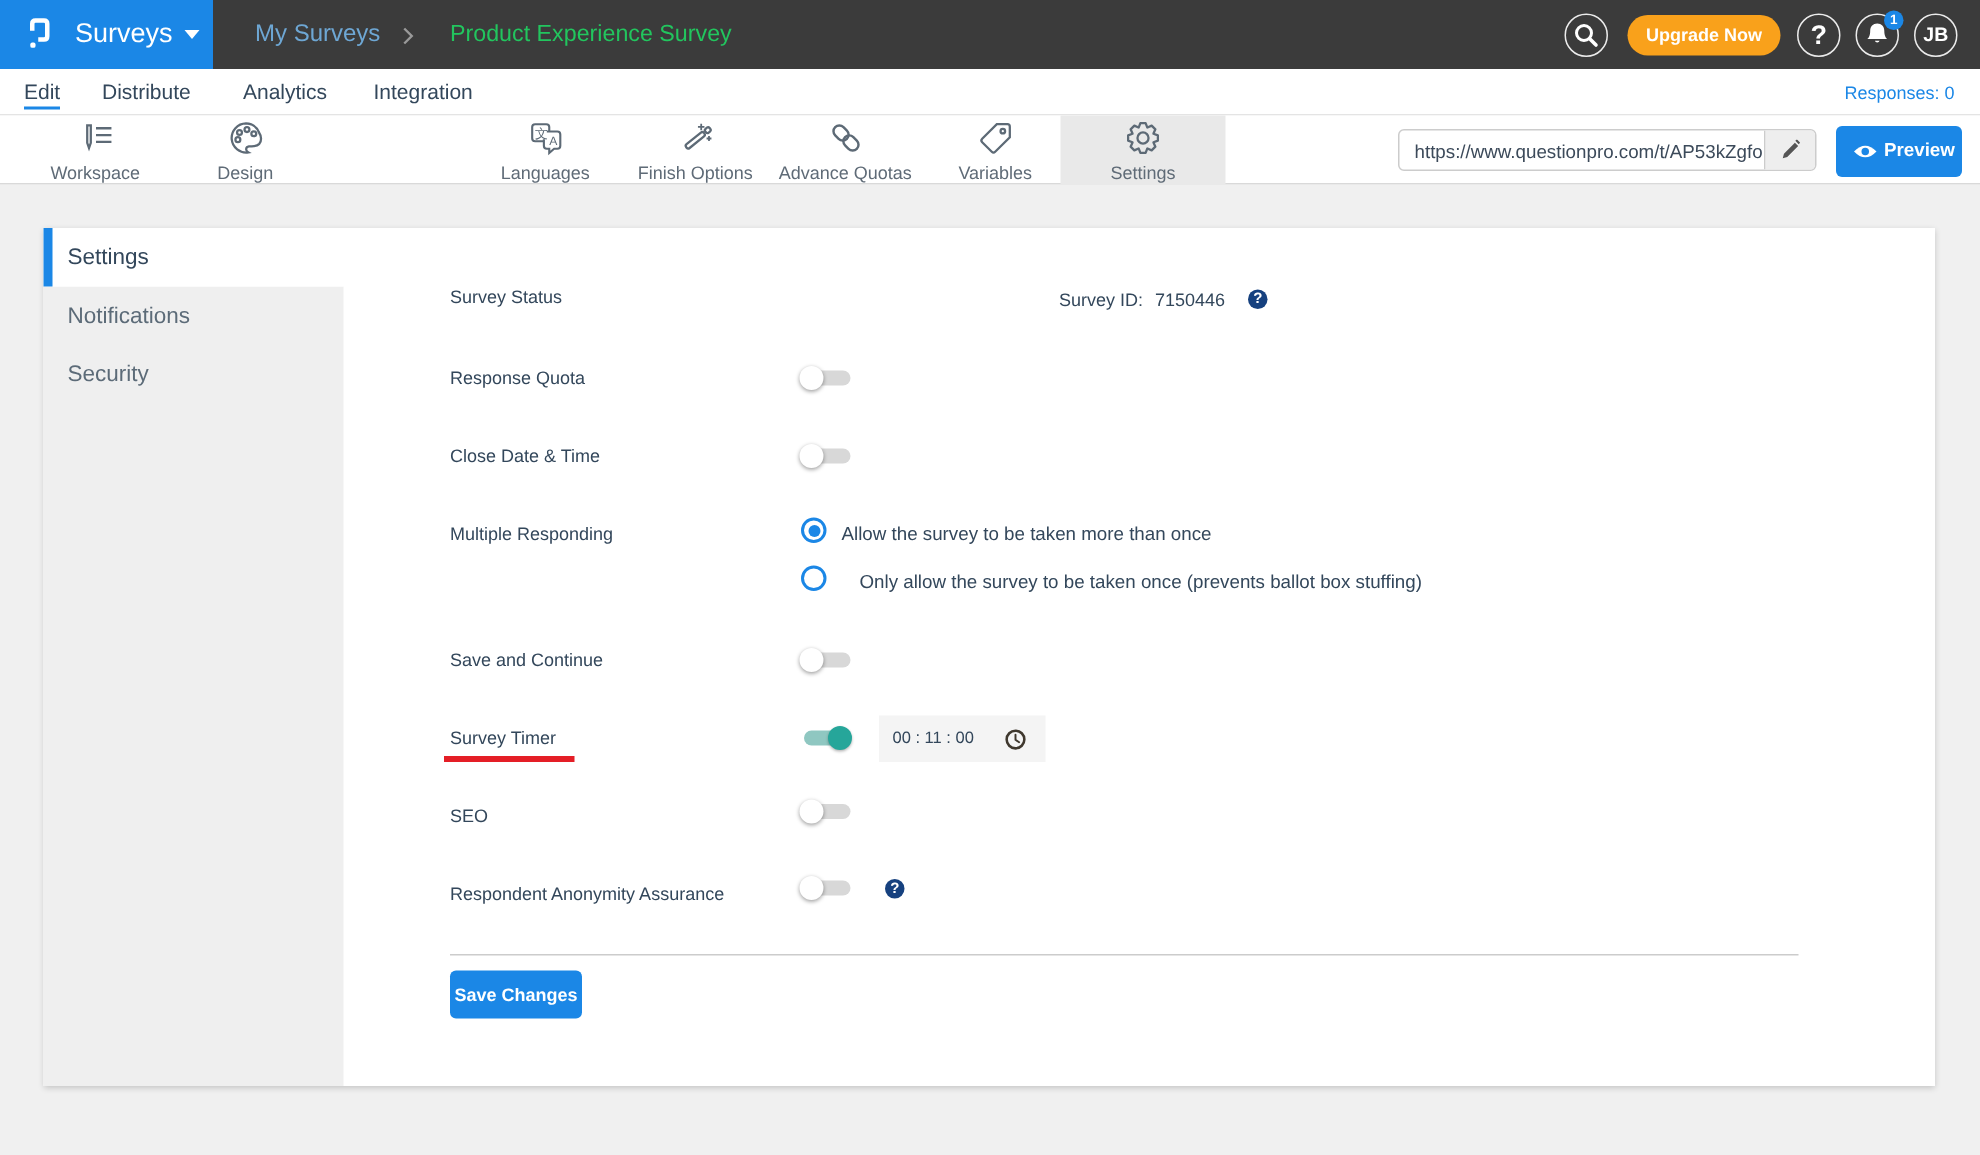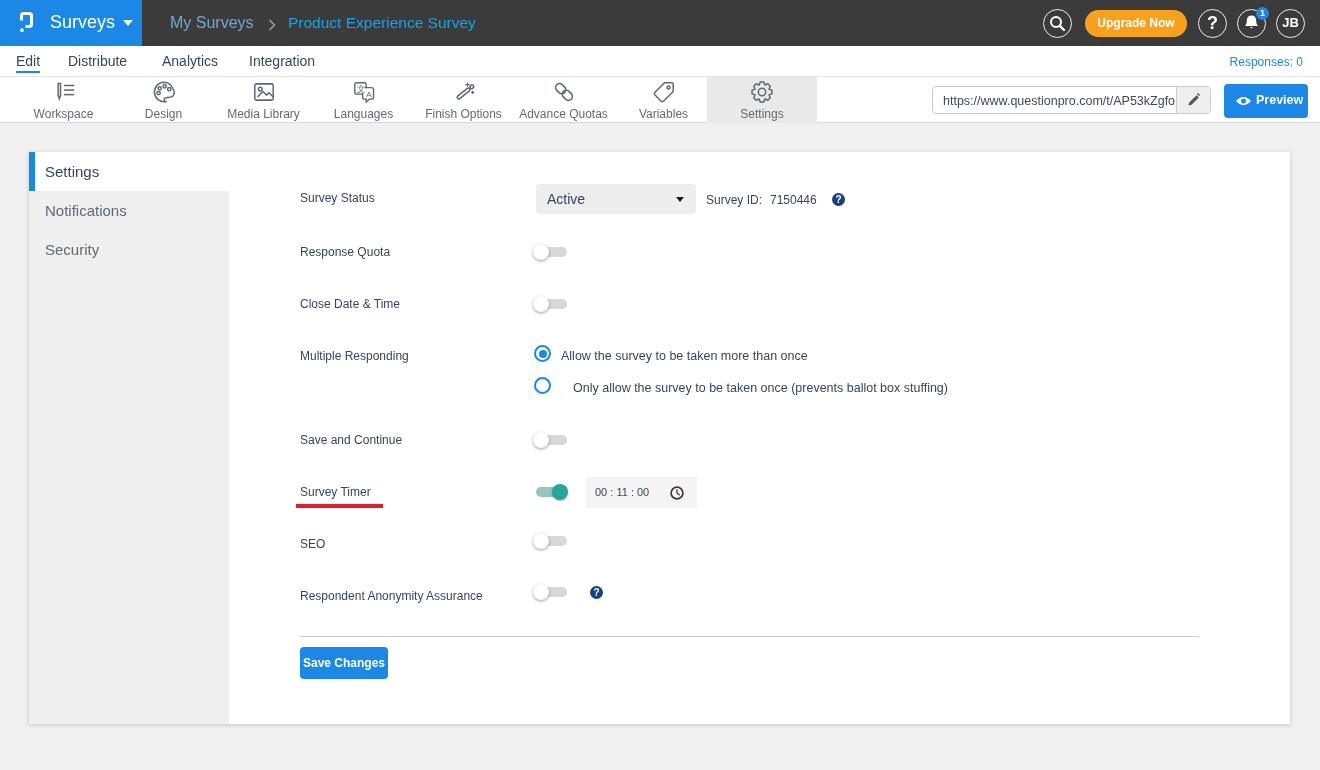--- a/index.html
+++ b/index.html
@@ -6,21 +6,21 @@
 html,body { width:1320px; height:770px; font-family:"Liberation Sans", sans-serif; background:#f0f0f0; overflow:hidden; }
 #page { position:relative; width:1320px; height:770px; }
 
 
 #hdr { position:absolute; left:0; top:0; width:1320px; height:46px; background:#3b3b3b; }
 #logo { position:absolute; left:0; top:0; width:142px; height:46px; background:#1b87e6; }
 #logo .ptxt { position:absolute; left:50px; top:12px; color:#fff; font-size:18px; }
 #logo .caret { position:absolute; left:123px; top:20px; width:0; height:0; border-left:5.5px solid transparent; border-right:5.5px solid transparent; border-top:6.5px solid #fff; }
 .crumb1 { position:absolute; left:170px; top:14px; color:#6ea7d4; font-size:16px; }
 .crumbsep { position:absolute; left:268px; top:17px; }
-.crumb2 { position:absolute; left:288px; top:14px; color:#0ea5e9; font-size:15.5px; }
+.crumb2 { position:absolute; left:300px; top:14px; color:#22c55e; font-size:15.5px; }
 .hcirc { position:absolute; top:9px; width:29px; height:29px; border:1.5px solid rgba(255,255,255,.9); border-radius:50%; color:#fff; text-align:center; }
 #upg { position:absolute; left:1085px; top:10px; width:102px; height:27px; background:#f9a11b; border-radius:14px; color:#fff; font-weight:bold; font-size:12px; text-align:center; line-height:27px; }
 #badge { position:absolute; left:1256px; top:7px; width:13px; height:13px; background:#1b87e6; border-radius:50%; color:#fff; font-size:9px; font-weight:bold; text-align:center; line-height:13px; }
 
 
 #tabs { position:absolute; left:0; top:46px; width:1320px; height:31px; background:#fff; border-bottom:1px solid #e4e4e4; }
 .tab { position:absolute; top:7px; font-size:14px; color:#33475b; }
 #resp { position:absolute; right:17px; top:9px; font-size:12px; color:#1b87e6; }
 
 
@@ -124,28 +124,20 @@
     <div class="titem" style="left:113px;">
       <svg width="26" height="26" viewBox="0 0 24 24" fill="none" stroke="#5d6a76" stroke-width="1.4">
         <path d="M12 3 a9 9 0 1 0 1.5 17.9 c-2.2-1.3-1.6-3.4.3-3.7 2-.3 4.5.4 6.4-1.6 1.4-1.6 1.5-4.6-.2-7 A9 9 0 0 0 12 3z"></path>
         <circle cx="8" cy="8.6" r="1.5"></circle>
           <circle cx="12.6" cy="6.8" r="1.5"></circle>
           <circle cx="16.8" cy="9.4" r="1.5"></circle>
           <circle cx="7" cy="13" r="1.5"></circle>
       </svg>
       <div class="tl">Design</div>
     </div>
-    <div class="titem" style="left:213px;">
-      <svg width="26" height="26" viewBox="0 0 24 24" fill="none" stroke="#5d6a76" stroke-width="1.4">
-        <rect x="3.5" y="4.5" width="17" height="15" rx="1.5"></rect>
-          <circle cx="8.6" cy="9.3" r="1.7"></circle>
-          <path d="M6 16.5 l5-5 3.4 3.4 2.2-2.2 3.9 3.8"></path>
-      </svg>
-      <div class="tl">Media Library</div>
-    </div>
     <div class="titem" style="left:313px;">
       <svg width="26" height="26" viewBox="0 0 24 24" fill="none" stroke="#5d6a76" stroke-width="1.3">
         <rect x="3.5" y="3.5" width="10.5" height="10.5" rx="1.8"></rect>
         <path d="M12.5 8 h6.5 a1.8 1.8 0 0 1 1.8 1.8 v7 a1.8 1.8 0 0 1-1.8 1.8 h-2 l-3 2.6 v-2.6 h-1.5 a1.8 1.8 0 0 1-1.8-1.8 v-4" fill="#fff"></path>
         <text x="5.3" y="11.7" font-size="8" fill="#5d6a76" stroke="none" font-family="Liberation Sans">文</text>
         <text x="14" y="16.6" font-size="7.5" fill="#5d6a76" stroke="none" font-family="Liberation Sans">A</text>
       </svg>
       <div class="tl">Languages</div>
     </div>
     <div class="titem" style="left:413px;">
@@ -199,21 +191,20 @@
   <div id="card">
     <div id="snav">
       <div class="it act">Settings</div>
       <div class="rest">
         <div class="it">Notifications</div>
         <div class="it">Security</div>
       </div>
     </div>
 
     <span class="rowlab" style="top:39px;">Survey Status</span>
-    <div id="dd">Active<span class="c"></span></div>
     <span class="rowlab" style="left:677px; top:41px;">Survey ID:</span>
     <span class="rowlab" style="left:741px; top:41px;">7150446</span>
     <div class="qicon" style="left:832px; top:41px; left:803px;">?</div>
 
     <span class="rowlab" style="top:93px;">Response Quota</span>
     <div class="tog" style="left:504px; top:92px;">
         <div class="track"></div>
         <div class="knob"></div>
       </div>
 

